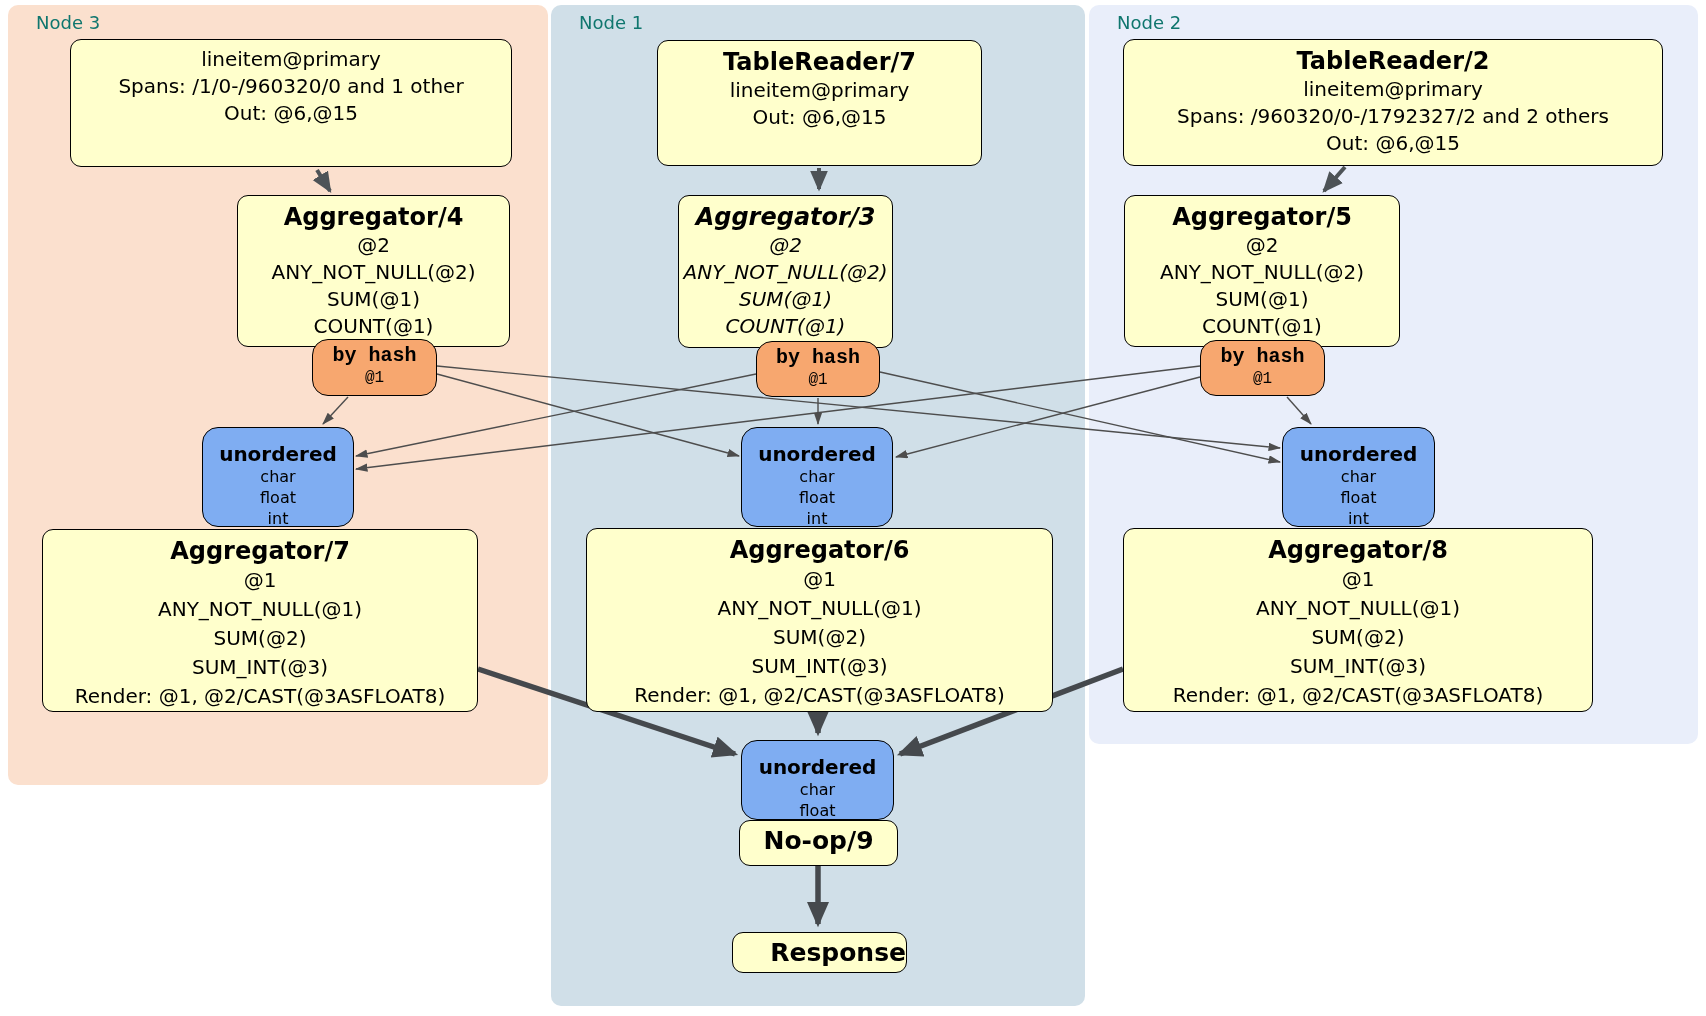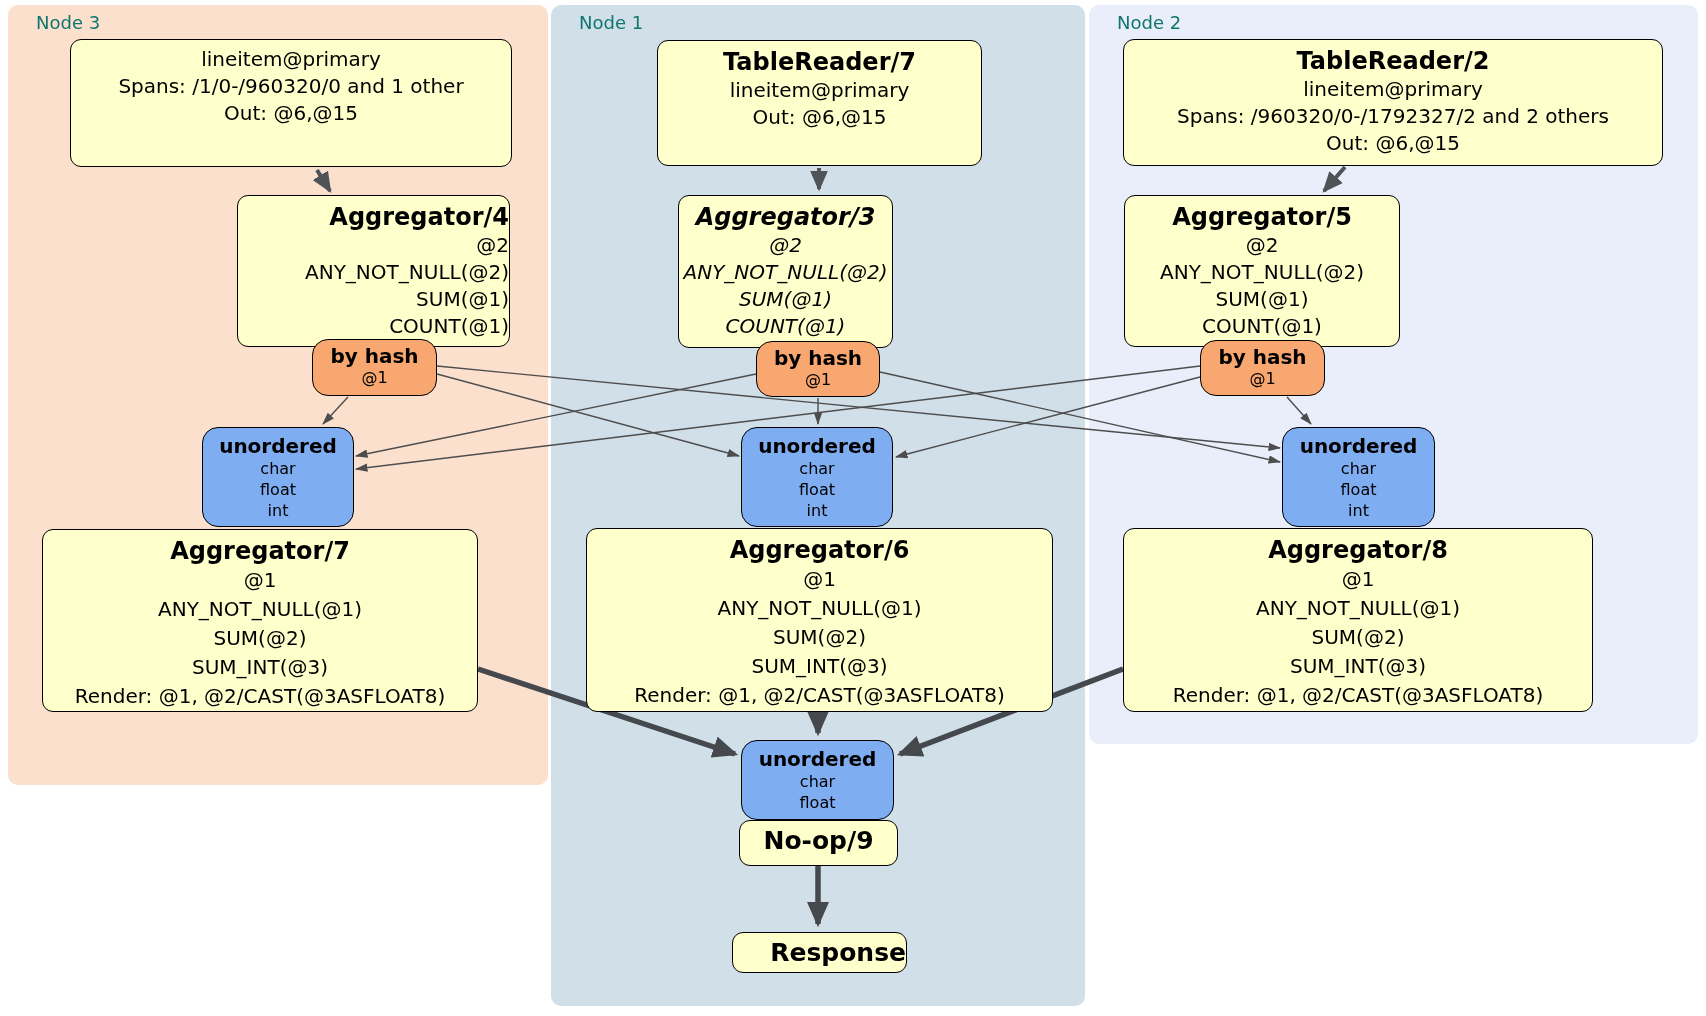--- a/index.html
+++ b/index.html
@@ -11,33 +11,33 @@
   .region-label{position:absolute;top:7px;left:12px;font-size:18px;color:#0f766e;margin-left:16px;}
   #region-node3{left:8px;top:5px;width:540px;height:780px;background:#fbe0ce;}
   #region-node1{left:551px;top:5px;width:534px;height:1001px;background:#d0dfe8;}
   #region-node2{left:1089px;top:5px;width:609px;height:739px;background:#e9eefa;}
   #edges{position:absolute;left:0;top:0;z-index:2;}
   .box{position:absolute;z-index:3;box-sizing:border-box;text-align:center;}
   .ybox{background:#ffffcc;border:1.6px solid #000;border-radius:11px;padding-top:6px;}
   .ybox .title{font-weight:bold;font-size:24px;line-height:30px;}
   .ybox .line{font-size:20px;line-height:27px;white-space:nowrap;}
   .wide .line{line-height:29px;}
-  .router{background:#f7a76f;border:1.6px solid #000;border-radius:16px;padding-top:4px;}
+  .router{background:#f7a76f;border:1.6px solid #000;border-radius:16px;padding-top:4px;font-family:Liberation Mono, monospace;}
   .router .title{font-weight:bold;font-size:20px;line-height:24px;}
   .router .line{font-size:16px;line-height:20px;}
-  .sync{background:#7fadf2;border:1.6px solid #000;border-radius:16px;padding-top:6px;}
+  .sync{background:#7fadf2;border:1.6px solid #000;border-radius:16px;padding-top:14px;}
   .sync .title{font-weight:bold;font-size:20px;line-height:24px;}
   .sync .line{font-size:16px;line-height:21px;}
   .pill{padding-top:3px;}
   .pill .title{font-size:25px;line-height:34px;}
   
   #tr1{left:70px;top:39px;width:442px;height:128px;}
   #tr0{left:657px;top:40px;width:325px;height:126px;}
   #tr2{left:1123px;top:39px;width:540px;height:127px;}
-  #agg4{left:237px;top:195px;width:273px;height:152px;text-align:right;}
+  #agg4{left:237px;top:195px;width:273px;height:152px;}
   #agg3{left:678px;top:195px;width:215px;height:153px;font-style:italic;}
   #agg5{left:1124px;top:195px;width:276px;height:152px;}
   #bh3{left:312px;top:339px;width:125px;height:57px;}
   #bh1{left:756px;top:341px;width:124px;height:56px;}
   #bh2{left:1200px;top:340px;width:125px;height:56px;}
   #u3{left:202px;top:427px;width:152px;height:100px;}
   #u1{left:741px;top:427px;width:152px;height:100px;}
   #u2{left:1282px;top:427px;width:153px;height:100px;}
   #agg7{left:42px;top:529px;width:436px;height:183px;}
   #agg6{left:586px;top:528px;width:467px;height:184px;}

